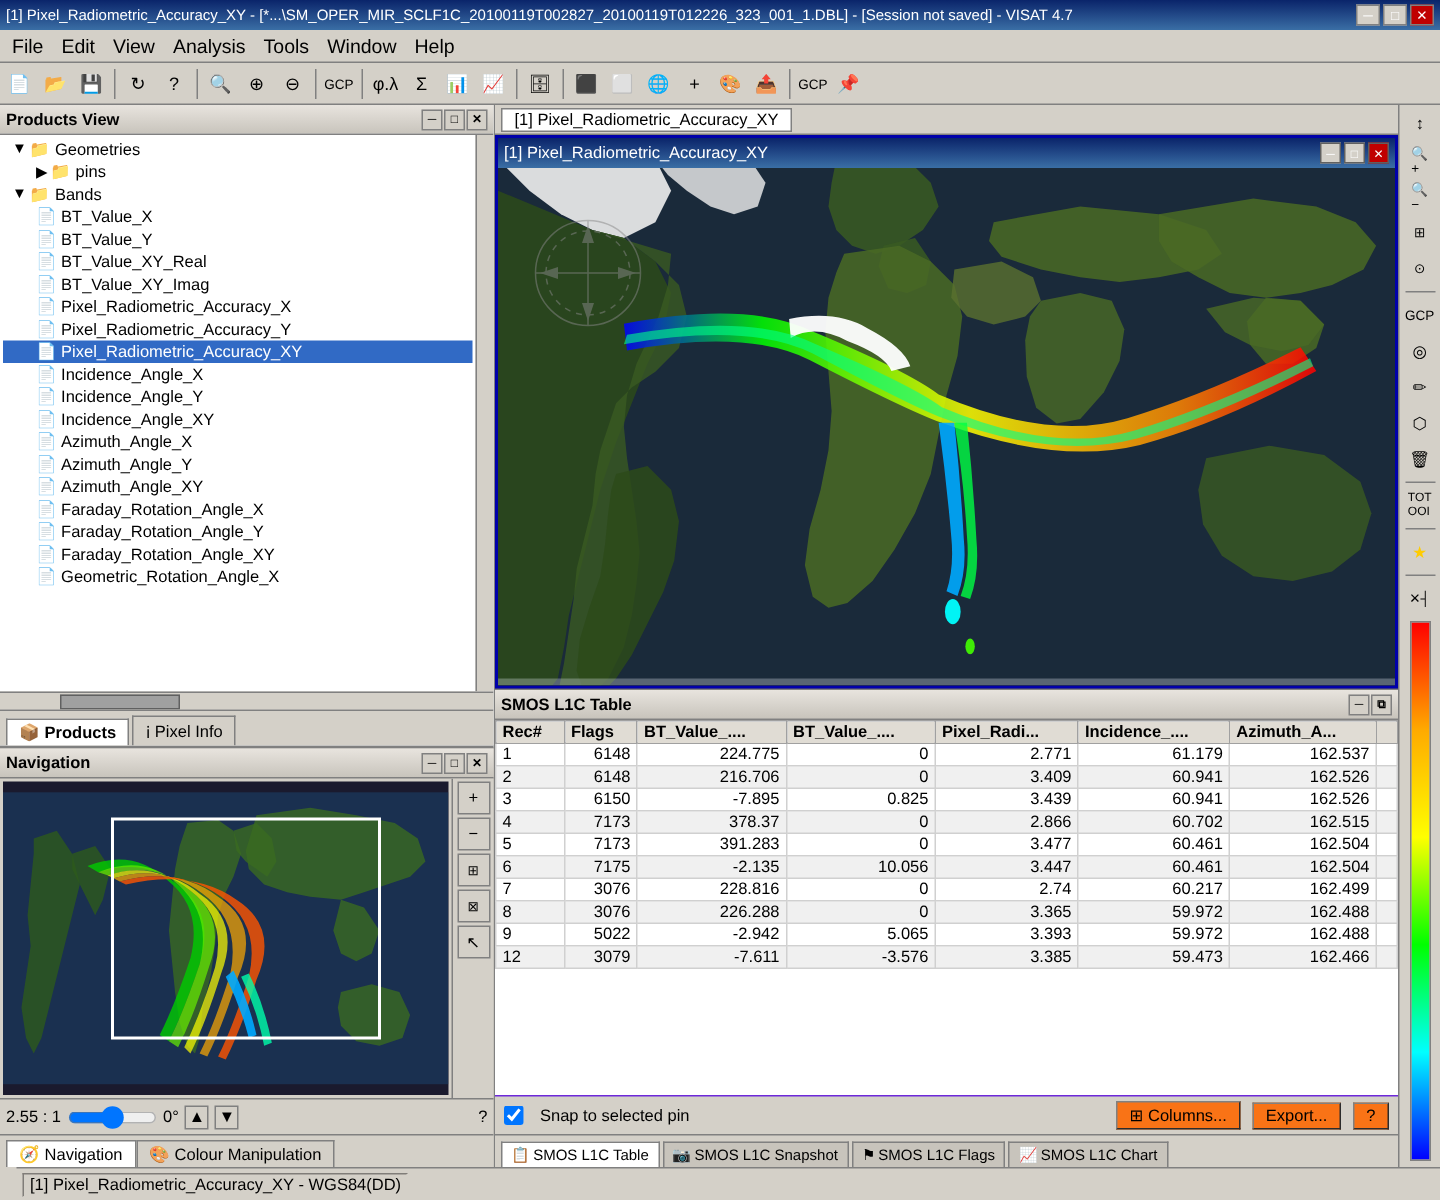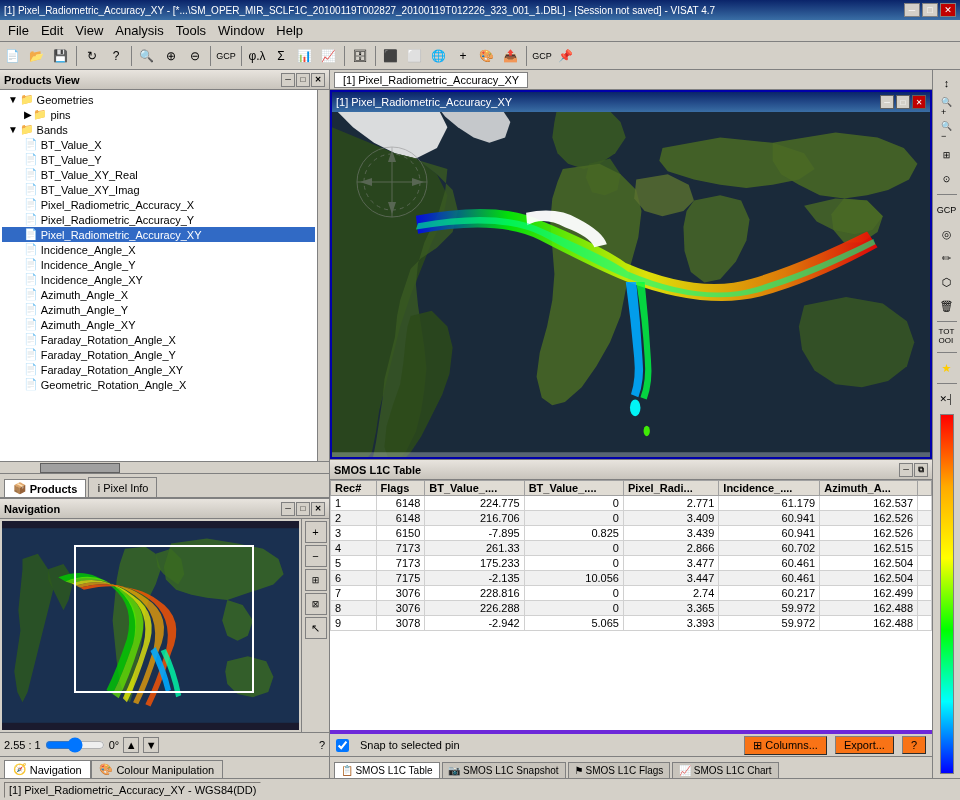--- a/index.html
+++ b/index.html
@@ -335,21 +335,21 @@
       padding: 1px 4px;
       text-align: right;
       white-space: nowrap;
     }
     td:first-child { text-align: left; }
     tr:nth-child(even) { background: #f0f0f0; }
 
     .table-bottom {
       height: 26px;
       background: #d4d0c8;
-      border-top: 4px solid #6d28d9;
+      border-top: 1px solid #6d28d9;
       display: flex;
       align-items: center;
       padding: 0 6px;
       gap: 8px;
       font-size: 11px;
     }
     .snap-checkbox { width: 13px; height: 13px; margin-right: 3px; }
     .table-btn {
       padding: 2px 8px;
       background: #f97316;
@@ -381,20 +381,21 @@
     
     .status-bar {
       height: 22px;
       background: #d4d0c8;
       border-top: 1px solid #808080;
       display: flex;
       align-items: center;
       padding: 0 4px;
       font-size: 11px;
       gap: 4px;
+      margin-left: 11px;
     }
     .status-item {
       padding: 1px 4px;
       border: 1px inset #d4d0c8;
       background: #d4d0c8;
     }
 
     
     .world-svg {
       position: absolute;
@@ -829,31 +830,31 @@
     <td>-7.895</td>
     <td>0.825</td>
     <td>3.439</td>
     <td>60.941</td>
     <td>162.526</td>
     <td></td>
   </tr>
                   <tr>
     <td>4</td>
     <td>7173</td>
-    <td>261.33</td>
+    <td>378.37</td>
     <td>0</td>
     <td>2.866</td>
     <td>60.702</td>
     <td>162.515</td>
     <td></td>
   </tr>
                   <tr>
     <td>5</td>
     <td>7173</td>
-    <td>175.233</td>
+    <td>391.283</td>
     <td>0</td>
     <td>3.477</td>
     <td>60.461</td>
     <td>162.504</td>
     <td></td>
   </tr>
                   <tr>
     <td>6</td>
     <td>7175</td>
     <td>-2.135</td>
@@ -878,26 +879,36 @@
     <td>3076</td>
     <td>226.288</td>
     <td>0</td>
     <td>3.365</td>
     <td>59.972</td>
     <td>162.488</td>
     <td></td>
   </tr>
                   <tr>
     <td>9</td>
-    <td>3078</td>
+    <td>5022</td>
     <td>-2.942</td>
     <td>5.065</td>
     <td>3.393</td>
     <td>59.972</td>
     <td>162.488</td>
+    <td></td>
+  </tr>
+                  <tr>
+    <td>12</td>
+    <td>3079</td>
+    <td>-7.611</td>
+    <td>-3.576</td>
+    <td>3.385</td>
+    <td>59.473</td>
+    <td>162.466</td>
     <td></td>
   </tr>
                 </tbody>
             </table>
           </div>
           <div class="table-bottom">
             <input type="checkbox" class="snap-checkbox" checked="" style="">
             <span>Snap to selected pin</span>
             <span style="flex:1;"></span>
             <button class="table-btn">⊞ Columns...</button>

